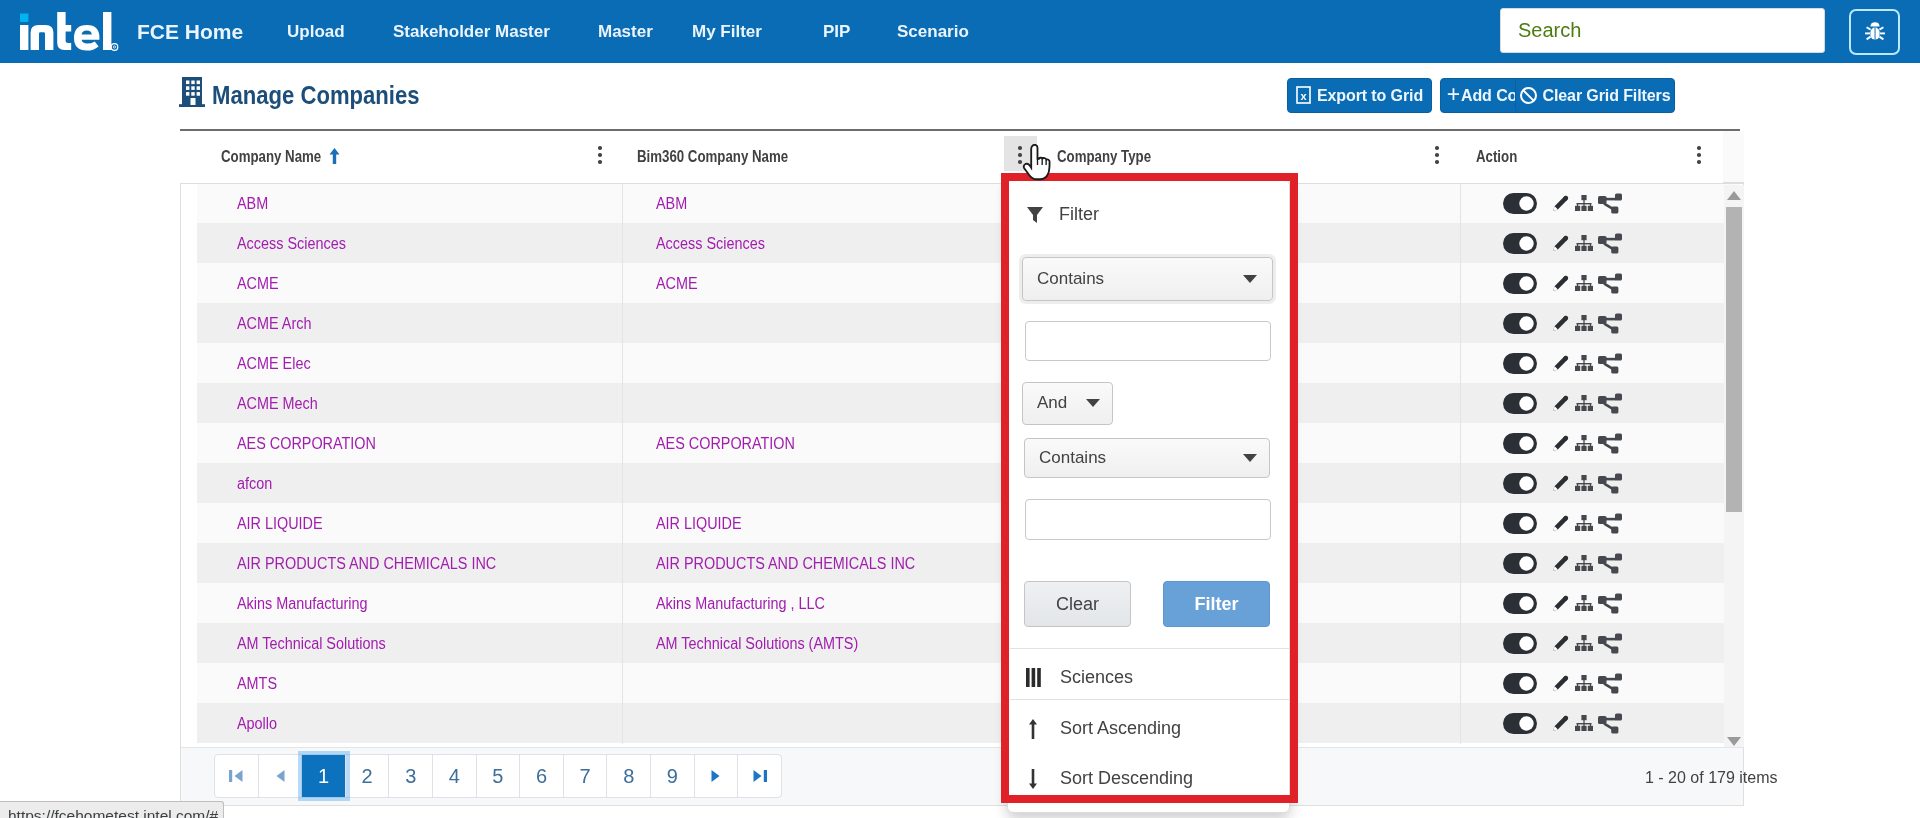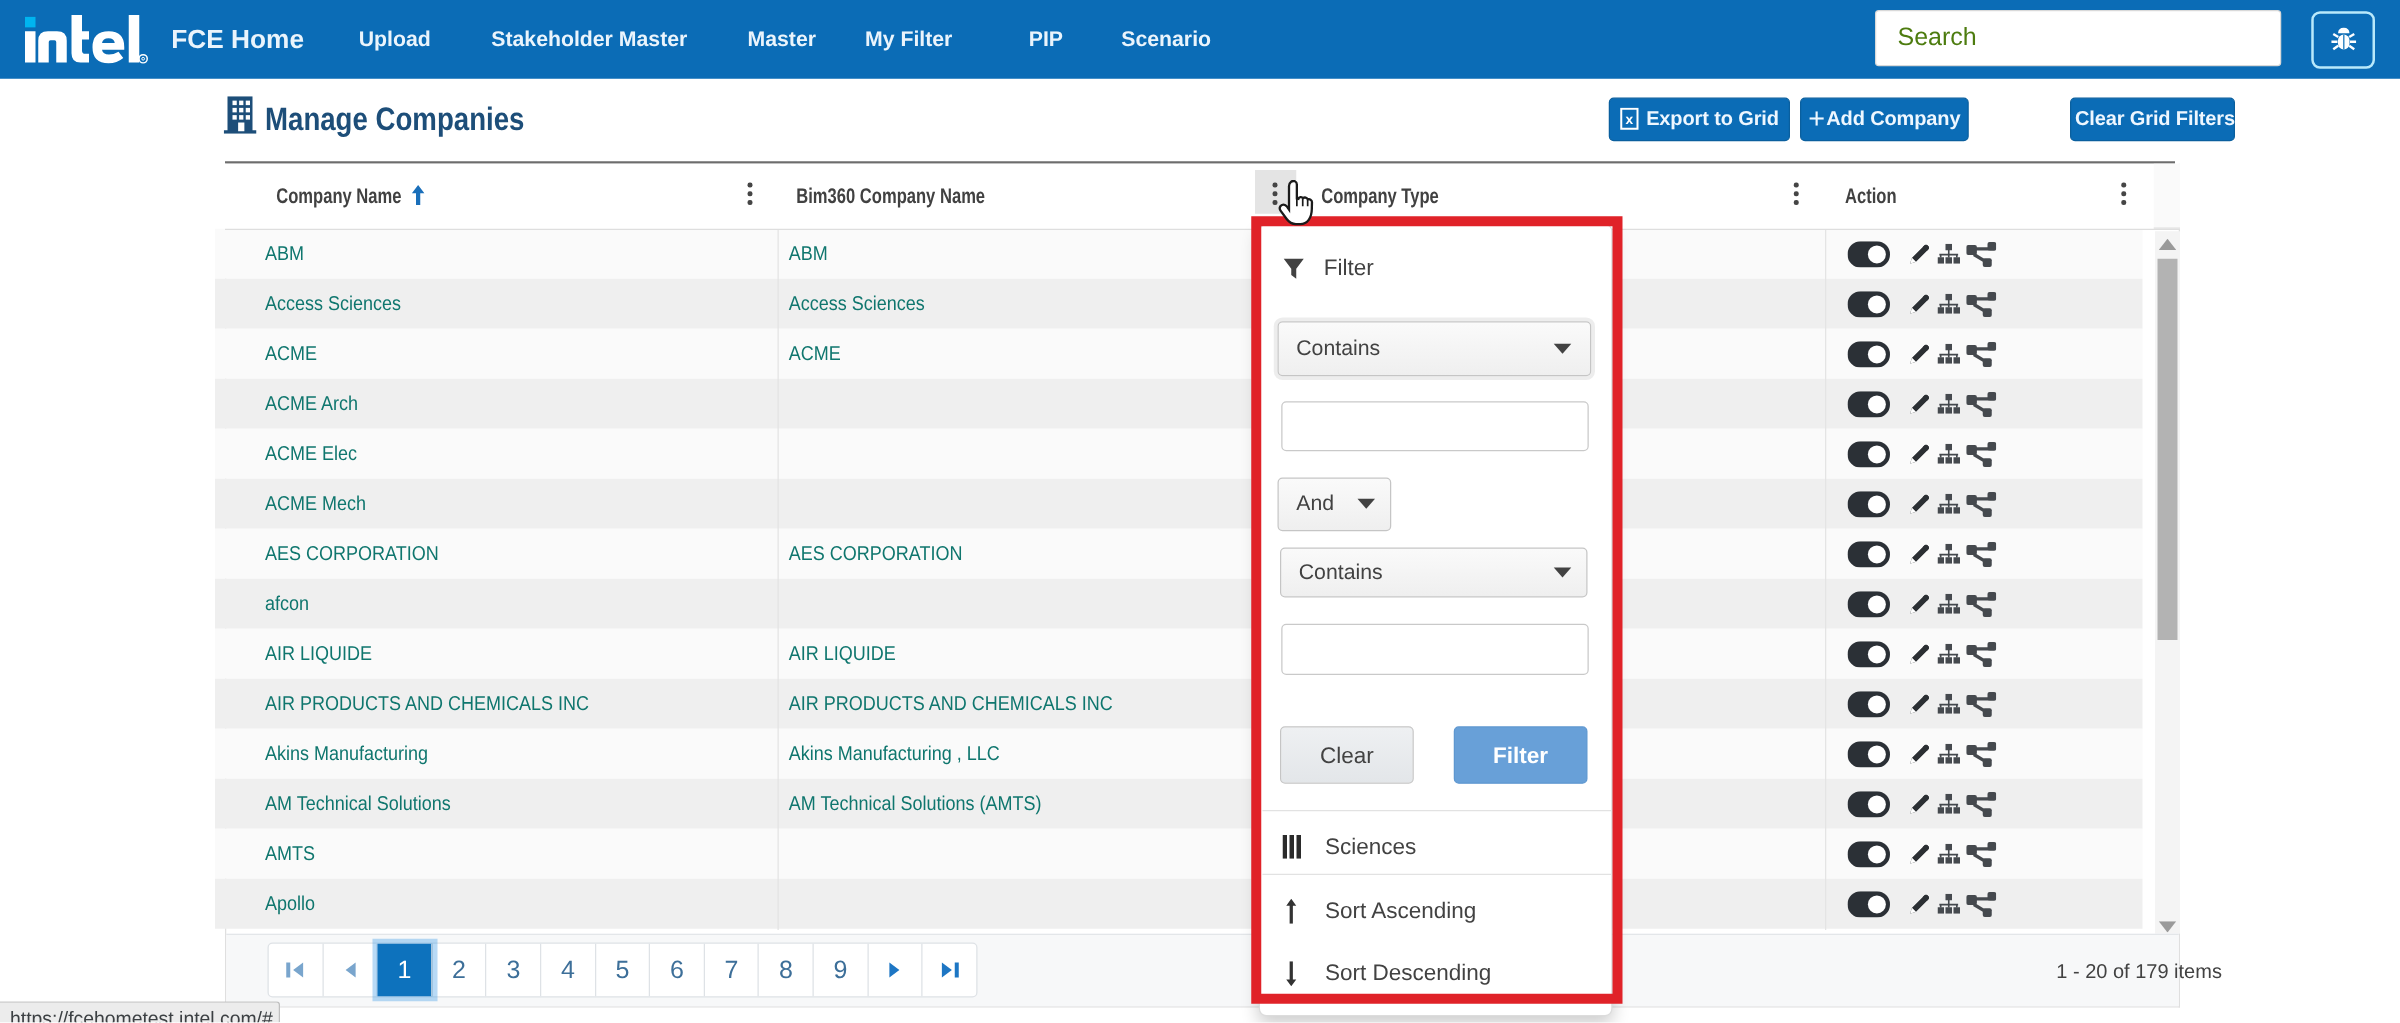--- a/index.html
+++ b/index.html
@@ -16,21 +16,21 @@
 .h1{position:absolute;left:212px;top:80px;font-size:26px;font-weight:700;color:#1d4e79;transform:scaleX(.85);transform-origin:0 0;white-space:nowrap}
 .hline{position:absolute;left:180px;top:129px;width:1560px;height:2px;background:#6d6d6d}
 
 .tbtn{position:absolute;top:78px;height:35px;background:#0b6cb6;border:1px solid #0a5f9e;border-radius:4px;color:#eef7ff;font-weight:700;font-size:16px;letter-spacing:-.1px;text-align:center;display:flex;align-items:center;justify-content:center;gap:4px;white-space:nowrap}
 
 .grid{position:absolute;left:180px;top:131px;width:1564px;height:675px;border-left:1px solid #dfdfdf;border-right:1px solid #dfdfdf;border-bottom:1px solid #dfdfdf;background:#fff}
 .ghead{position:absolute;left:180px;top:131px;width:1564px;height:53px;background:#fff;border-bottom:1px solid #dedede}
 .hcell{position:absolute;top:131px;height:52px;line-height:52px;font-weight:700;font-size:17px;color:#414141;white-space:nowrap;transform:scaleX(.78);transform-origin:0 50%}
 .dots{position:absolute;top:146px;width:4px;height:22px}
 .dots i{display:block;width:3.6px;height:3.6px;border-radius:50%;background:#454545;margin:0 0 3.4px 0}
-.row{position:absolute;left:172px;width:1542px;height:40px;color:#0f766e}
+.row{position:absolute;left:197px;width:1542px;height:40px;color:#a21caf}
 .row span{position:absolute;top:12px;white-space:nowrap;font-size:16px;transform:scaleX(.9);transform-origin:0 50%}
 .cb{position:absolute;width:1px;background:#e4e4e4}
 
 .sbar{position:absolute;left:1724px;top:185px;width:20px;height:562px;background:#f4f4f4}
 .sthumb{position:absolute;left:1726px;top:207px;width:16px;height:305px;background:#b3b3b3}
 
 .pagerbg{position:absolute;left:181px;top:747px;width:1562px;height:58px;background:#f7f8f9;border-top:1px solid #e3e6e9}
 .pager{position:absolute;left:214px;top:754px;width:568px;height:44px;background:#fff;border:1px solid #dee2e6;border-radius:4px}
 .pcell{position:absolute;top:0;height:42px;border-right:1px solid #dee2e6;text-align:center;line-height:42px;font-size:20px;color:#3d6f99}
 .count{position:absolute;top:769px;font-size:16px;color:#424242}
@@ -107,21 +107,21 @@
   <svg width="17" height="19" viewBox="0 0 17 19">
       <rect x="1" y="1" width="13" height="16" fill="none" stroke="#fff" stroke-width="1.6"></rect>
       <text x="7.5" y="13.5" font-size="11" font-weight="700" fill="#fff" text-anchor="middle">x</text>
     </svg>
   <span>Export to Grid</span>
 </div>
 <div class="tbtn" style="left:1440px;width:135px;gap:0px">
     <span style="font-size:23px;font-weight:400;margin-top:-3px;margin-right:1px">+</span>
     <span>Add Company</span>
   </div>
-<div class="tbtn" style="left:1656px;width:132px">
+<div class="tbtn" style="left:1515px;width:160px">
   <svg width="19" height="19" viewBox="0 0 19 19">
       <circle cx="9.5" cy="9.5" r="7.5" fill="none" stroke="#fff" stroke-width="2"></circle>
       <path d="M4.4 4.4 L14.6 14.6" stroke="#fff" stroke-width="2"></path>
     </svg>
   <span>Clear Grid Filters</span>
 </div>
 
 <div class="grid"></div>
 <div id="rows">
 <div class="row" style="top:183px;background:#fafafa">

